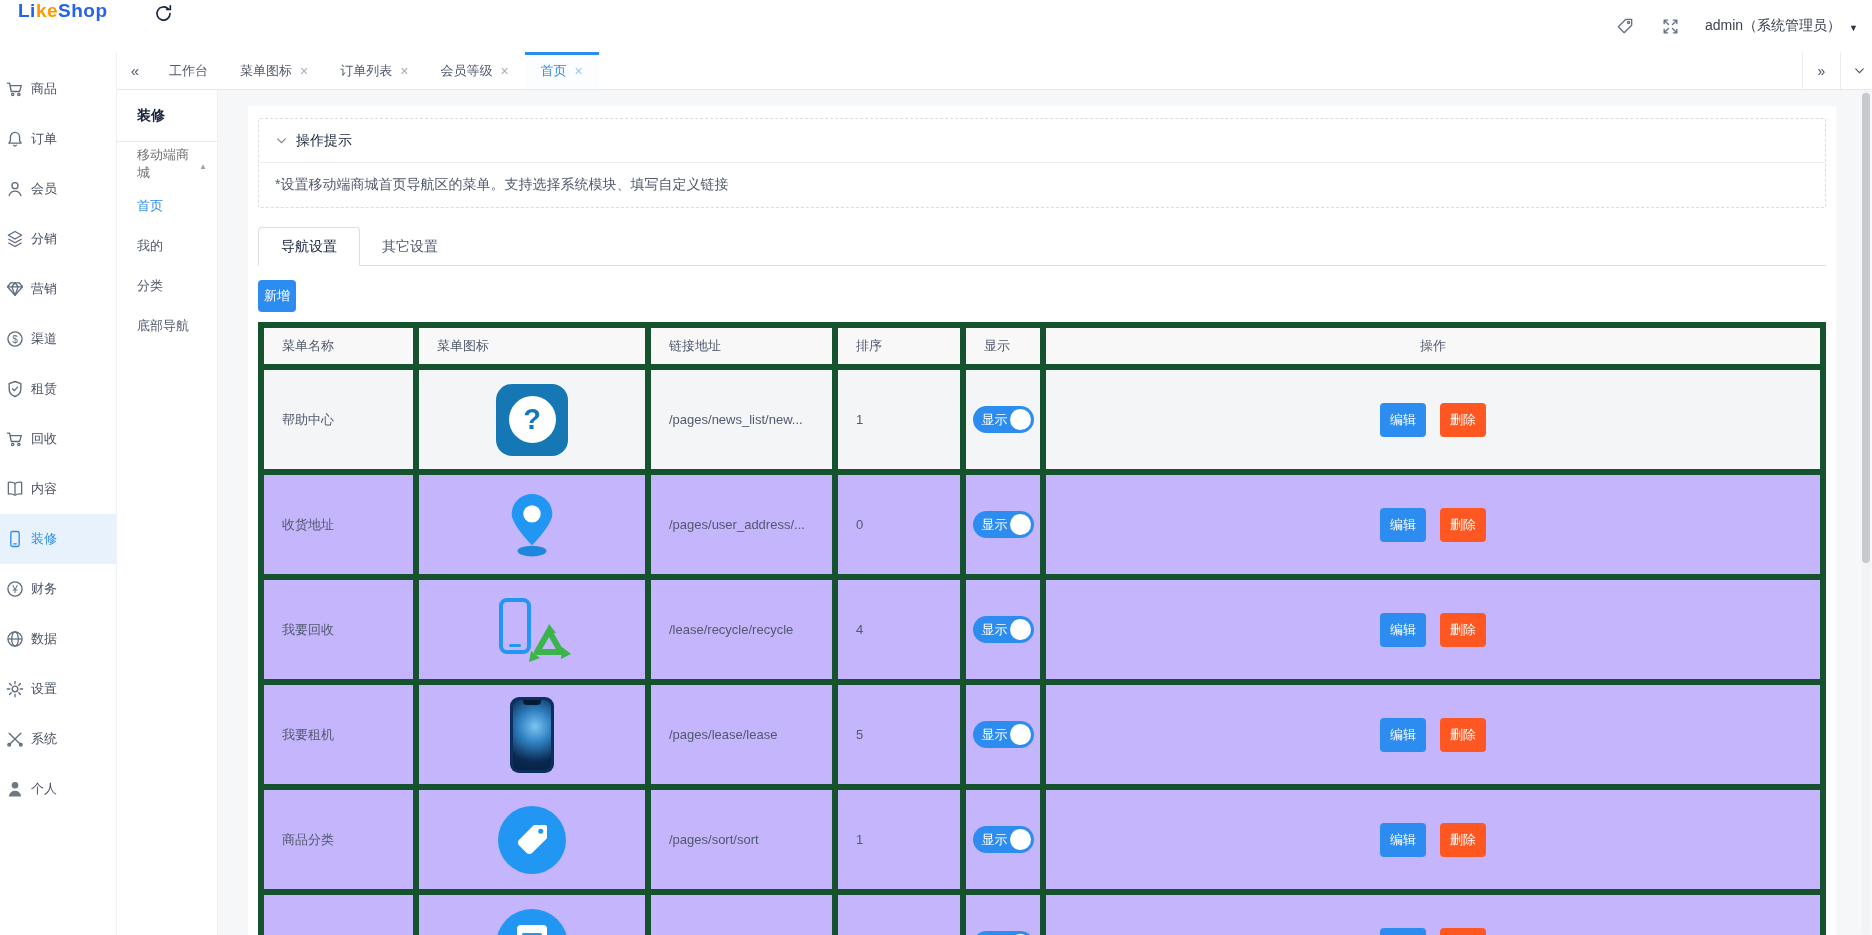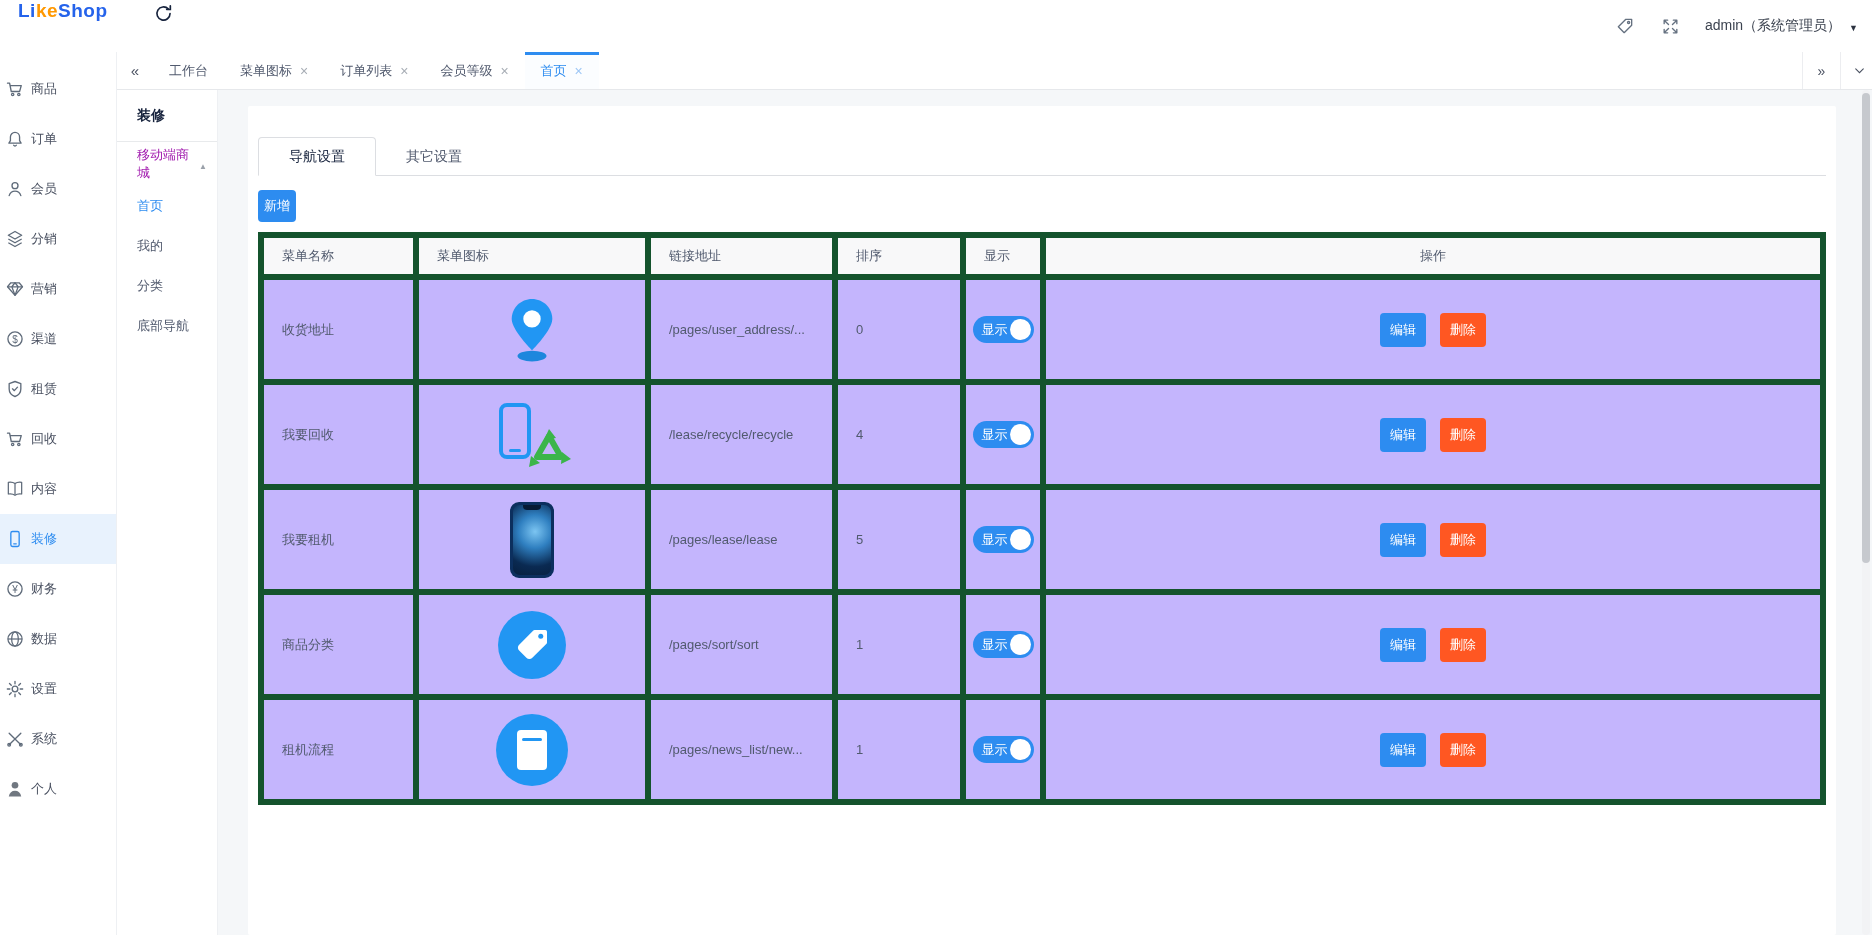--- a/index.html
+++ b/index.html
@@ -45,37 +45,37 @@
   .page-tab.active::before { content:""; position:absolute; left:0; top:0; right:0; height:3px; background:#2d8cf0; }
   .page-tab.active .close-x { color:#9cc6f5; }
   .strip-right { position:absolute; right:0; top:0; height:100%; display:flex; }
   .strip-btn { width:38px; display:flex; align-items:center; justify-content:center; border-left:1px solid #ecedf0; color:#495060; font-size:14px; cursor:pointer; }
 
   .below-tabs { flex:1; display:flex; min-height:0; }
 
   
   .sub-sidebar { width:101px; background:#fff; border-right:1px solid #eef0f3; flex:none; }
   .sub-title { height:52px; display:flex; align-items:center; padding-left:20px; font-size:14px; font-weight:bold; color:#17233d; border-bottom:1px solid #e8eaec; }
-  .sub-group { height:44px; display:flex; align-items:center; padding:0 10px 0 20px; font-size:13px; color:#a21caf; cursor:pointer; }
+  .sub-group { height:44px; display:flex; align-items:center; padding:0 10px 0 20px; font-size:13px; color:#737373; cursor:pointer; }
   .sub-group .chev-up { margin-left:auto; }
   .chev-up::before { content:"▲"; font-size:8px; color:#9aa1aa; }
   .sub-item { height:40px; display:flex; align-items:center; padding-left:20px; font-size:13px; color:#515a6e; cursor:pointer; }
   .sub-item.active { color:#2d8cf0; }
 
   
   .content { flex:1; background:#f5f7f9; padding:16px 42px 0 30px; min-width:0; }
   .card { background:#fff; border-radius:2px; padding:12px 10px 40px; height:100%; }
 
   .tips-box { border:1px dashed #d9dce1; border-radius:2px; }
   .tips-head { height:44px; display:flex; align-items:center; gap:8px; padding:0 16px; cursor:pointer; border-bottom:1px solid #ebedf0; }
   .tips-title { font-size:14px; color:#17233d; }
   .tips-body { padding:13px 16px; font-size:14px; color:#515a6e; }
 
   .ctabs { margin-top:18px; display:flex; border-bottom:1px solid #dcdee2; }
-  .ctab { height:39px; padding:0 30px; display:flex; align-items:center; font-size:14px; color:#515a6e; cursor:pointer; position:relative; top:1px; }
+  .ctab { height:39px; padding:0 22px; display:flex; align-items:center; font-size:14px; color:#515a6e; cursor:pointer; position:relative; top:1px; }
   .ctab.active { background:#fff; border:1px solid #dcdee2; border-bottom:1px solid #fff; border-radius:4px 4px 0 0; color:#17233d; }
 
   .btn-add { margin:14px 0 10px; display:inline-block; background:#2d8cf0; color:#fff; font-size:13px; border:none; border-radius:4px; padding:7px 6px; cursor:pointer; }
 
   table.nav-table { border-collapse:collapse; table-layout:fixed; width:1562px; font-size:13px; }
   .nav-table th, .nav-table td { border:6px solid #14532d; }
   .nav-table thead th { background:#f8f8f9; color:#515a6e; font-weight:normal; text-align:left; height:42px; padding-left:18px; }
   .nav-table thead th.c-op { text-align:center; padding-left:0; }
   .nav-table tbody td { height:105px; padding-left:18px; color:#515a6e; background:#c4b5fd; }
   .nav-table tbody tr.hovered td { background:#f3f5f7; }
@@ -337,20 +337,29 @@
           </div>
         <div class="sub-item">
             <span>底部导航</span>
           </div>
       </div>
 
       <div class="content">
         <div class="card">
 
           
+          <div class="tips-box">
+            <div class="tips-head">
+              <svg width="13" height="13" viewBox="0 0 24 24" fill="none" stroke="#7a828c" stroke-width="2.2" stroke-linecap="round">
+                  <path d="M5 9l7 7 7-7"></path>
+                </svg>
+              <span class="tips-title">操作提示</span>
+            </div>
+            <div class="tips-body">*设置移动端商城首页导航区的菜单。支持选择系统模块、填写自定义链接</div>
+          </div>
 
           
           <div class="ctabs">
             <div class="ctab active">
                 <span>导航设置</span>
               </div>
             <div class="ctab">
                 <span>其它设置</span>
               </div>
           </div>
@@ -373,20 +382,46 @@
                 <th>菜单名称</th>
                 <th>菜单图标</th>
                 <th>链接地址</th>
                 <th>排序</th>
                 <th>显示</th>
                 <th class="c-op">操作</th>
               </tr>
             </thead>
             <tbody>
 
+              <tr class="hovered">
+                <td>帮助中心</td>
+                <td class="c-icon">
+                    <div class="icon-cell">
+                  <div class="icon-help">
+                        <div class="hc">
+                          <span class="qmark"></span>
+                        </div>
+                      </div>
+                </div>
+                  </td>
+                <td>/pages/news_list/new...</td>
+                <td>1</td>
+                <td class="c-show">
+                  <span class="toggle">
+                      <span class="t-label">显示</span>
+                      <span class="knob"></span>
+                    </span>
+                </td>
+                <td class="c-op">
+                    <div class="op-wrap">
+                  <button class="btn-edit">编辑</button>
+                  <button class="btn-del">删除</button>
+                </div>
+                  </td>
+              </tr>
 
               <tr>
                 <td>收货地址</td>
                 <td class="c-icon">
                     <div class="icon-cell">
                   <svg width="58" height="70" viewBox="0 0 60 72">
                     <ellipse cx="30" cy="63" rx="15" ry="5.5" fill="#1d87dd"></ellipse>
                     <path d="M30 4C18.4 4 9 13.2 9 24.6 9 36 30 57 30 57s21-21 21-32.4C51 13.2 41.6 4 30 4z" fill="#2196f3"></path>
                     <circle cx="30" cy="24.5" r="9" fill="#fff"></circle>
                   </svg>

